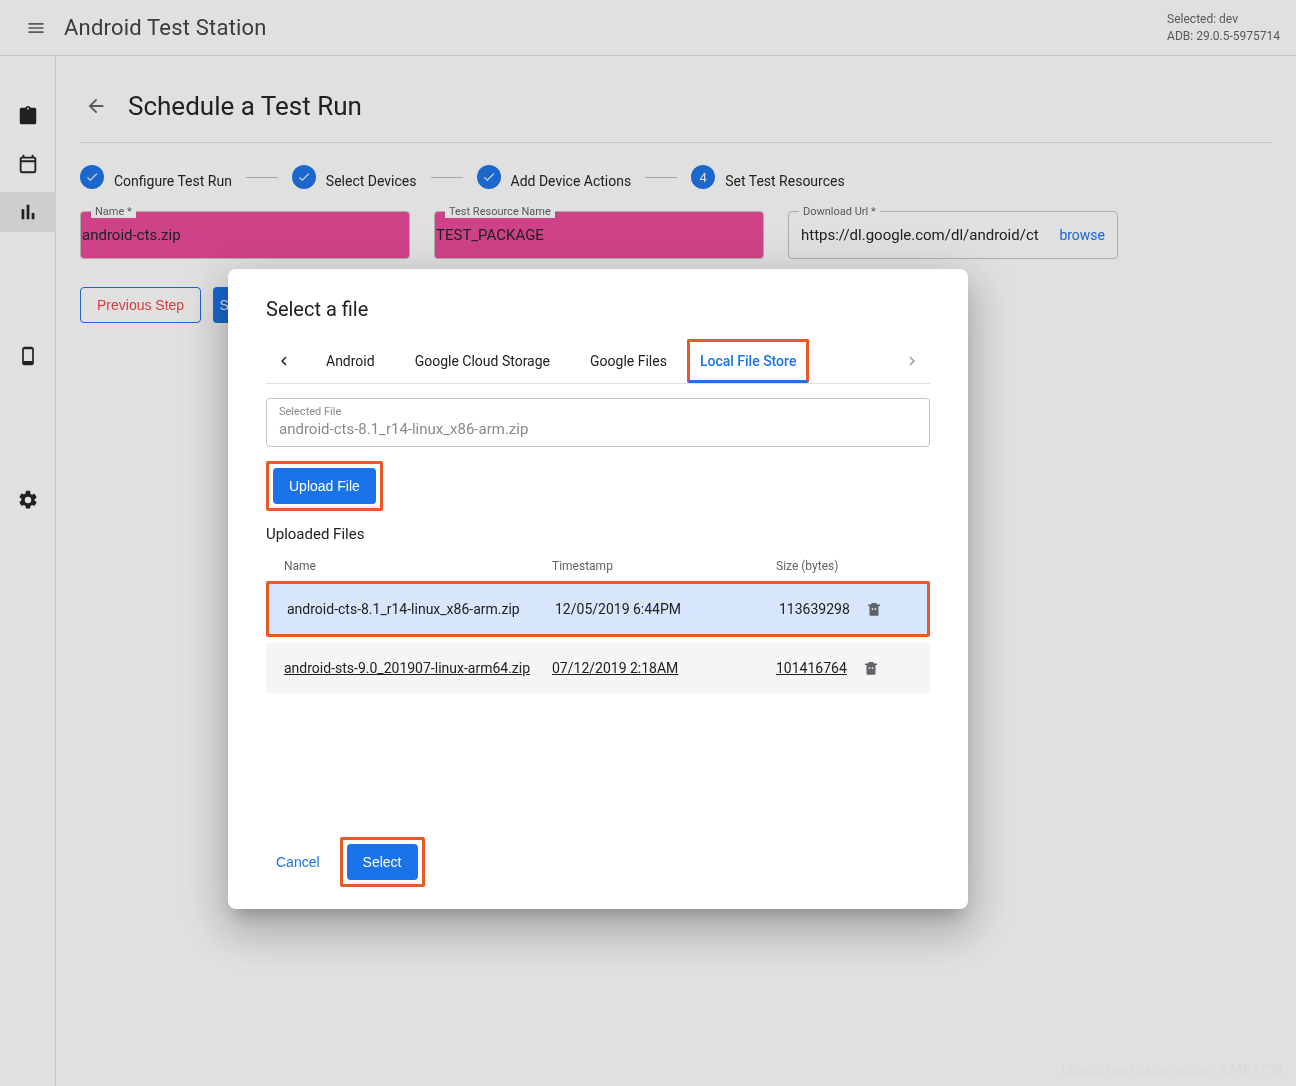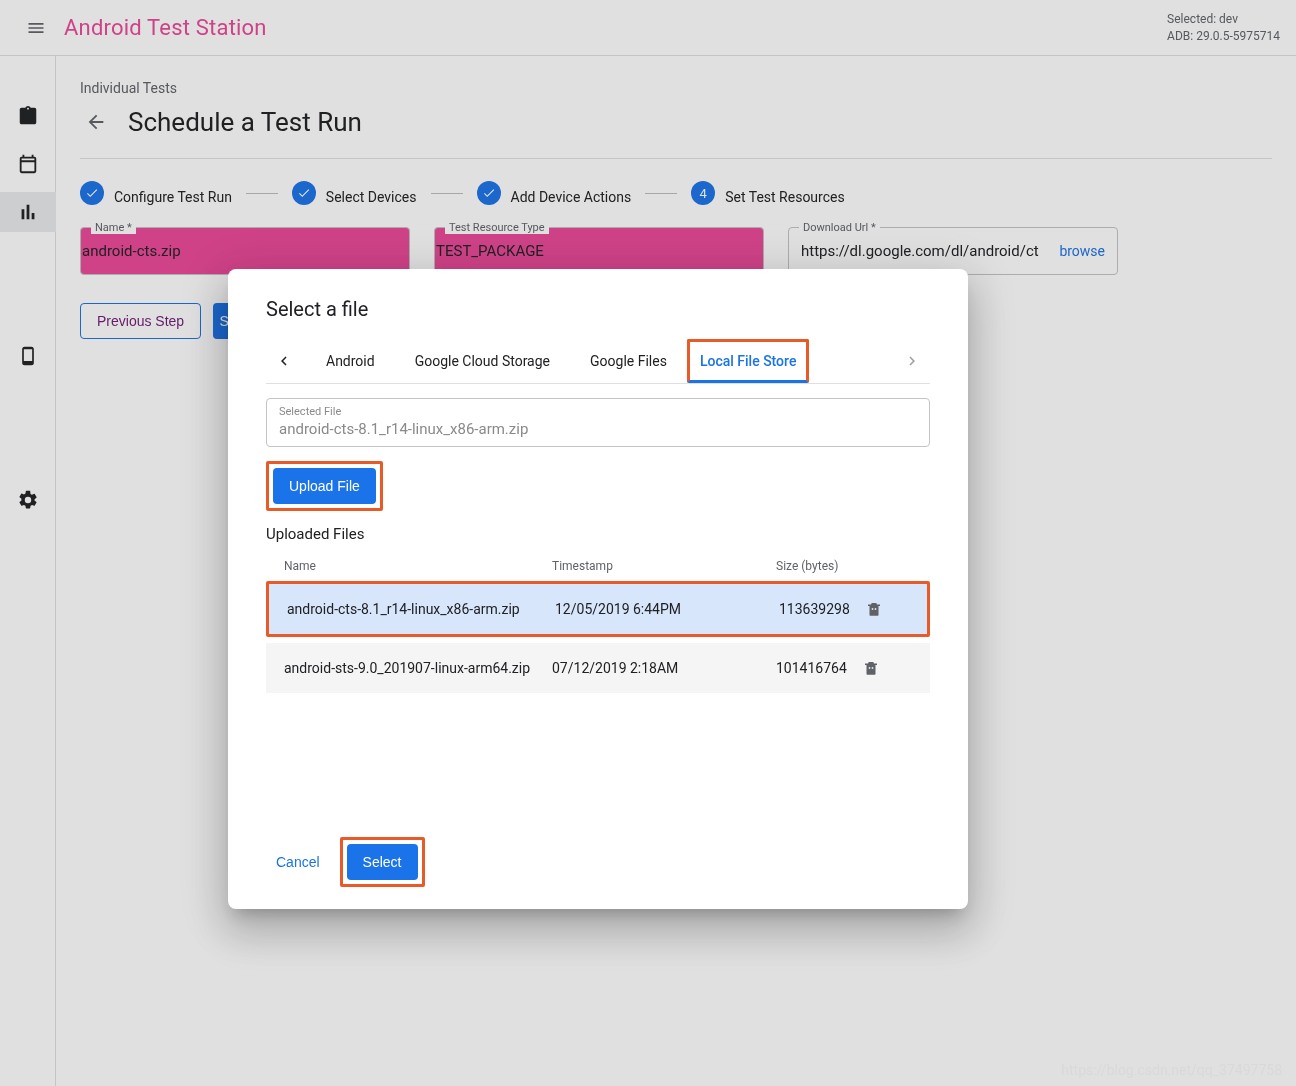--- a/index.html
+++ b/index.html
@@ -2,21 +2,21 @@
 <html><head>
 <meta charset="utf-8">
 <style>
   * { box-sizing: border-box; margin: 0; padding: 0; }
   html, body { width: 1296px; height: 1086px; font-family: Roboto, "Helvetica Neue", Arial, sans-serif; background: #fff; color: #202124; overflow: hidden; }
   
   .scrim { position:absolute; inset:0; background: rgba(32,33,36,0.14); }
   
   .topbar { position:absolute; top:0; left:0; right:0; height:56px; display:flex; align-items:center; padding:0 16px; background:#fff; border-bottom:1px solid #e0e0e0; }
   .menu-btn { width:40px; height:40px; display:flex; align-items:center; justify-content:center; color:#5f6368; border-radius:50%; }
-  .app-title { font-size:22px; font-weight:400; color:#ec4899; margin-left:8px; letter-spacing:0.2px; font-family: "Google Sans", Roboto, Arial, sans-serif; }
+  .app-title { font-size:22px; font-weight:400; color:#404040; margin-left:8px; letter-spacing:0.2px; font-family: "Google Sans", Roboto, Arial, sans-serif; }
   .version-block { margin-left:auto; text-align:left; font-size:12px; color:#5f6368; line-height:1.4; }
   
   .leftrail { position:absolute; top:56px; left:0; width:56px; bottom:0; background:#fff; border-right:1px solid #e0e0e0; display:flex; flex-direction:column; align-items:center; padding-top:48px; gap:24px; }
   .rail-icon { width:24px; height:24px; color:#202124; display:flex; align-items:center; justify-content:center; }
   .rail-active { background:#e8eaed; width:56px; height:40px; display:flex; align-items:center; justify-content:center; margin-top:-8px; margin-bottom:-8px;}
   .rail-spacer-lg { height:72px; }
   
   .page { position:absolute; top:56px; left:56px; right:0; bottom:0; padding:24px 24px 0 24px; }
   .breadcrumb { font-size:14px; color:#5f6368; }
   .title-row { display:flex; align-items:center; gap:16px; margin-top:10px; padding-bottom:20px; border-bottom:1px solid #e0e0e0; }
@@ -30,21 +30,21 @@
   
   .form-row { display:flex; gap:24px; margin-top:22px; }
   .tf { position:relative; height:48px; border:1px solid #c4c4c4; border-radius:4px; display:flex; align-items:center; padding:0 1px; background:#ec4899; }
   .tf-label { position:absolute; top:-7px; left:10px; font-size:11px; color:#5f6368; background:#fff;  padding:0 4px; }
   .tf-value { font-size:15px; color:#202124; border:none; outline:none; width:100%; background:transparent; white-space:nowrap; overflow:hidden; }
   .tf-name { width:330px; }
   .tf-type { width:330px; }
   .browse-link { color:#1a73e8; font-size:14px; margin-left:12px; align-self:center; }
   .url-group { display:flex; align-items:center; border:1px solid #c4c4c4; border-radius:4px; height:48px; padding:16px 12px; width:330px; position:relative; background:#fff; }
   .btn-row { display:flex; gap:12px; margin-top:28px; }
-  .btn-stroked { border:1px solid #1a73e8; color:#701a75; background:#fff; height:36px; padding:0 16px; border-radius:4px; font-size:14px; }
+  .btn-stroked { border:1px solid #1a73e8; color:#ef4444; background:#fff; height:36px; padding:0 16px; border-radius:4px; font-size:14px; }
   .btn-filled { background:#1a73e8; color:#fff; height:36px; padding:0 16px; border-radius:4px; font-size:14px; border:none; }
   
   .dialog { position:absolute; top:269px; left:228px; width:740px; height:640px; background:#fff; border-radius:8px; box-shadow:0 11px 15px -7px rgba(0,0,0,.2),0 24px 38px 3px rgba(0,0,0,.14),0 9px 46px 8px rgba(0,0,0,.12); padding:28px 38px 22px 38px; display:flex; flex-direction:column; }
   .dialog-title { font-size:20px; color:#202124; font-family:"Google Sans", Roboto, Arial, sans-serif; }
   .tabs-wrap { display:flex; align-items:center; margin-top:18px; border-bottom:1px solid #e0e0e0; position:relative; }
   .tab-arrow { width:36px; height:40px; display:flex; align-items:center; justify-content:center; color:#5f6368; }
   .tabs { display:flex; flex:1; }
   .tab { flex:0 0 auto; padding:0 20px; height:44px; display:flex; align-items:center; justify-content:center; font-size:14px; color:#202124; }
   .tab.active { color:#1a73e8; font-weight:500; border-bottom:3px solid #1a73e8; margin-bottom:-1px; }
   .hl-box { border:3px solid #e85a27; border-radius:2px; }
@@ -54,21 +54,21 @@
   .upload-wrap { margin-top:14px; }
   .uploaded-title { font-size:15px; color:#202124; margin-top:14px; }
   .tbl { margin-top:8px; }
   .thdr { display:flex; font-size:12px; color:#5f6368; padding:8px 18px; }
   .col-name { flex:0 0 268px; }
   .col-ts { flex:0 0 224px; }
   .col-size { flex:0 0 80px; }
   .col-del { flex:0 0 30px; }
   .trow { display:flex; align-items:center; font-size:14px; color:#202124; padding:16px 18px; background:#fff; }
   .trow.sel { background:#d7e6fb; }
-  .trow.alt { background:#f5f5f5; }
+  .trow.alt { background:#f5f5f5;text-decoration:underline; }
   .del-icon-btn { color:#5f6368; display:flex; align-items:center; justify-content:center; }
   .dialog-actions { margin-top:auto; display:flex; align-items:center; gap:10px; }
   .link-btn { color:#1a73e8; font-size:14px; background:none; border:none; padding:8px 10px; }
   .watermark { position:absolute; bottom:8px; right:14px; font-size:14px; color:#d9d9d9; }
   svg { display:block; }
   .hl-upload { display:inline-block; padding:4px; }
   .hl-select { display:inline-block; padding:4px; }
   .left-tab-shadow { box-shadow: 4px 0 4px -2px rgba(0,0,0,0.12); height:44px; width:4px; }
 </style>
 </head>
@@ -111,21 +111,20 @@
   </div>
   <div class="rail-spacer-lg"></div>
   <div class="rail-icon">
     <svg width="22" height="22" viewBox="0 0 24 24" fill="#202124">
         <path d="M19.14 12.94a7.49 7.49 0 0 0 .05-.94 7.49 7.49 0 0 0-.05-.94l2.03-1.58a.5.5 0 0 0 .12-.64l-1.92-3.32a.5.5 0 0 0-.6-.22l-2.39.96a7.03 7.03 0 0 0-1.62-.94l-.36-2.54A.5.5 0 0 0 13.91 2h-3.82a.5.5 0 0 0-.49.42l-.36 2.54c-.58.24-1.12.55-1.62.94l-2.39-.96a.5.5 0 0 0-.6.22L2.71 8.48a.5.5 0 0 0 .12.64l2.03 1.58c-.03.31-.05.63-.05.94s.02.63.05.94L2.83 14.16a.5.5 0 0 0-.12.64l1.92 3.32c.13.23.4.32.6.22l2.39-.96c.5.39 1.04.7 1.62.94l.36 2.54c.4.24.25.42.49.42h3.82c.24 0 .45-.18.49-.42l.36-2.54c.58-.24 1.12-.55 1.62-.94l2.39.96c.23.09.47 0 .6-.22l1.92-3.32a.5.5 0 0 0-.12-.64l-2.03-1.58zM12 15.5A3.5 3.5 0 1 1 12 8.5a3.5 3.5 0 0 1 0 7z"></path>
       </svg>
   </div>
 </div>
 
 <div class="page">
-  <div class="breadcrumb">Individual Tests</div>
   <div class="title-row">
     <div class="back-btn">
       <svg width="22" height="22" viewBox="0 0 24 24" fill="#5f6368">
           <path d="M20 11H7.83l5.59-5.59L12 4l-8 8 8 8 1.41-1.41L7.83 13H20z"></path>
         </svg>
     </div>
     <div class="page-title">Schedule a Test Run</div>
   </div>
 
   <div class="stepper">
@@ -161,21 +160,21 @@
       <div class="step-label">Set Test Resources</div>
     </div>
   </div>
 
   <div class="form-row">
     <div class="tf tf-name">
       <span class="tf-label">Name *</span>
       <span class="tf-value">android-cts.zip</span>
     </div>
     <div class="tf tf-type">
-      <span class="tf-label">Test Resource Type</span>
+      <span class="tf-label">Test Resource Name</span>
       <span class="tf-value">TEST_PACKAGE</span>
     </div>
     <div class="url-group">
       <span class="tf-label">Download Url *</span>
       <span class="tf-value" style="flex:1;">https://dl.google.com/dl/android/ct</span>
       <span class="browse-link">browse</span>
     </div>
   </div>
 
   <div class="btn-row">

